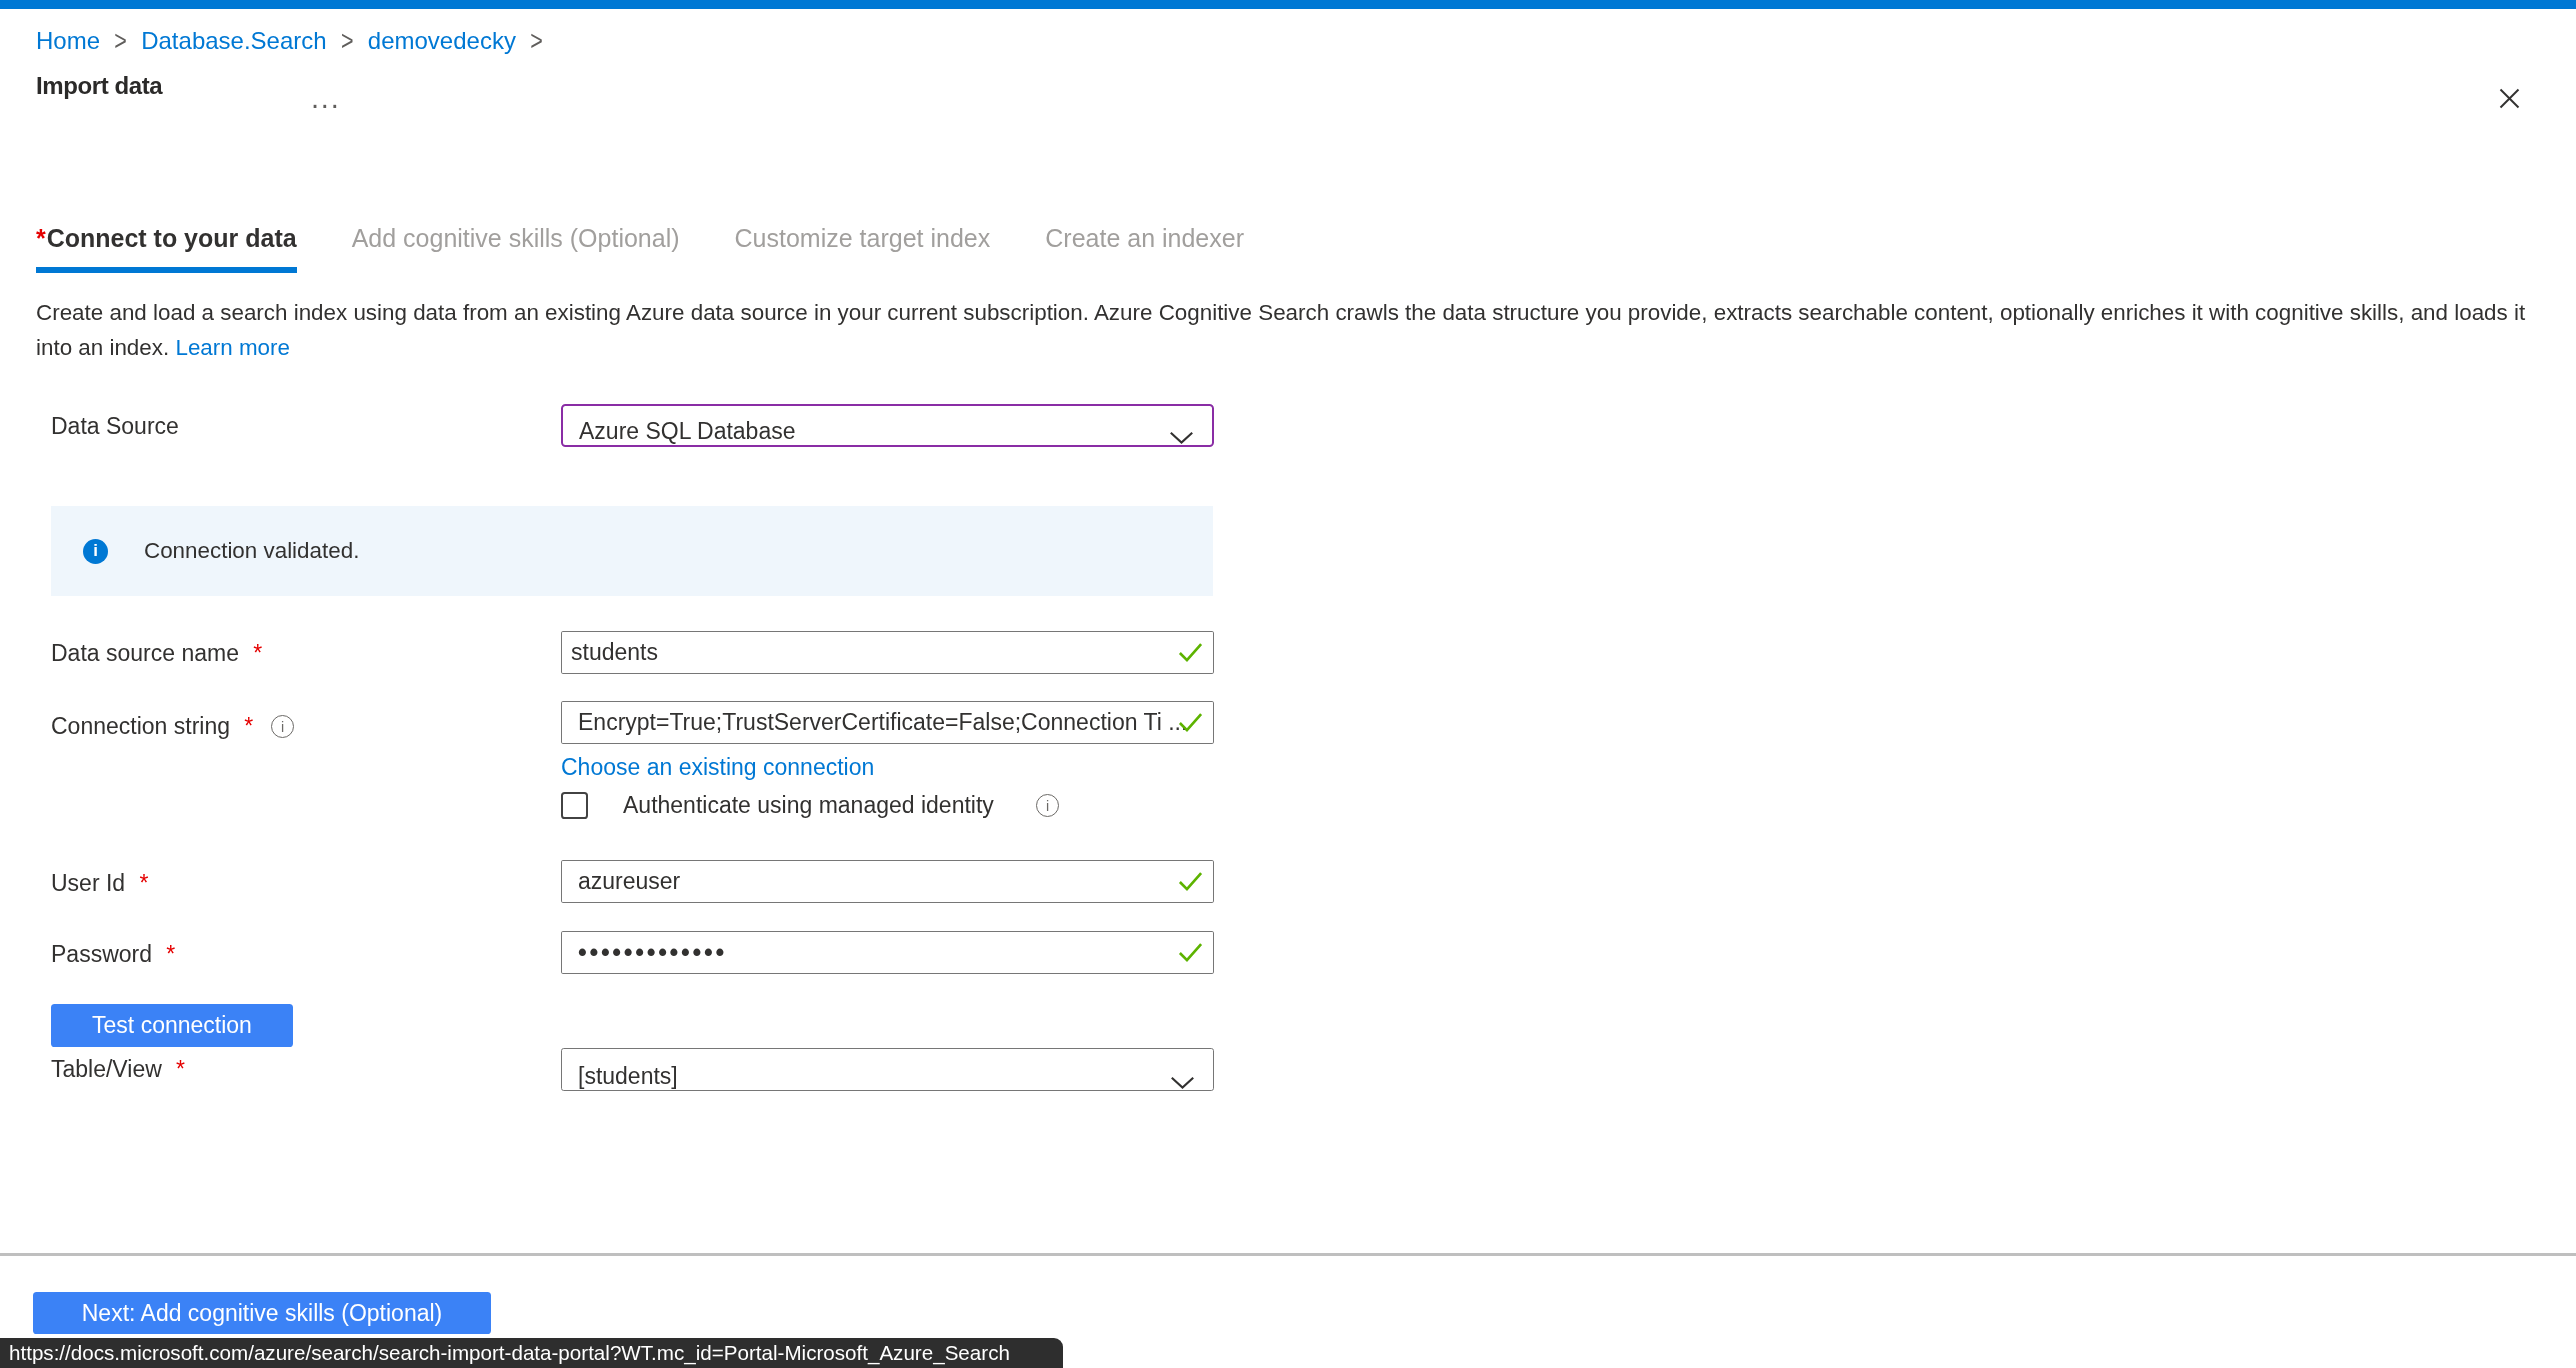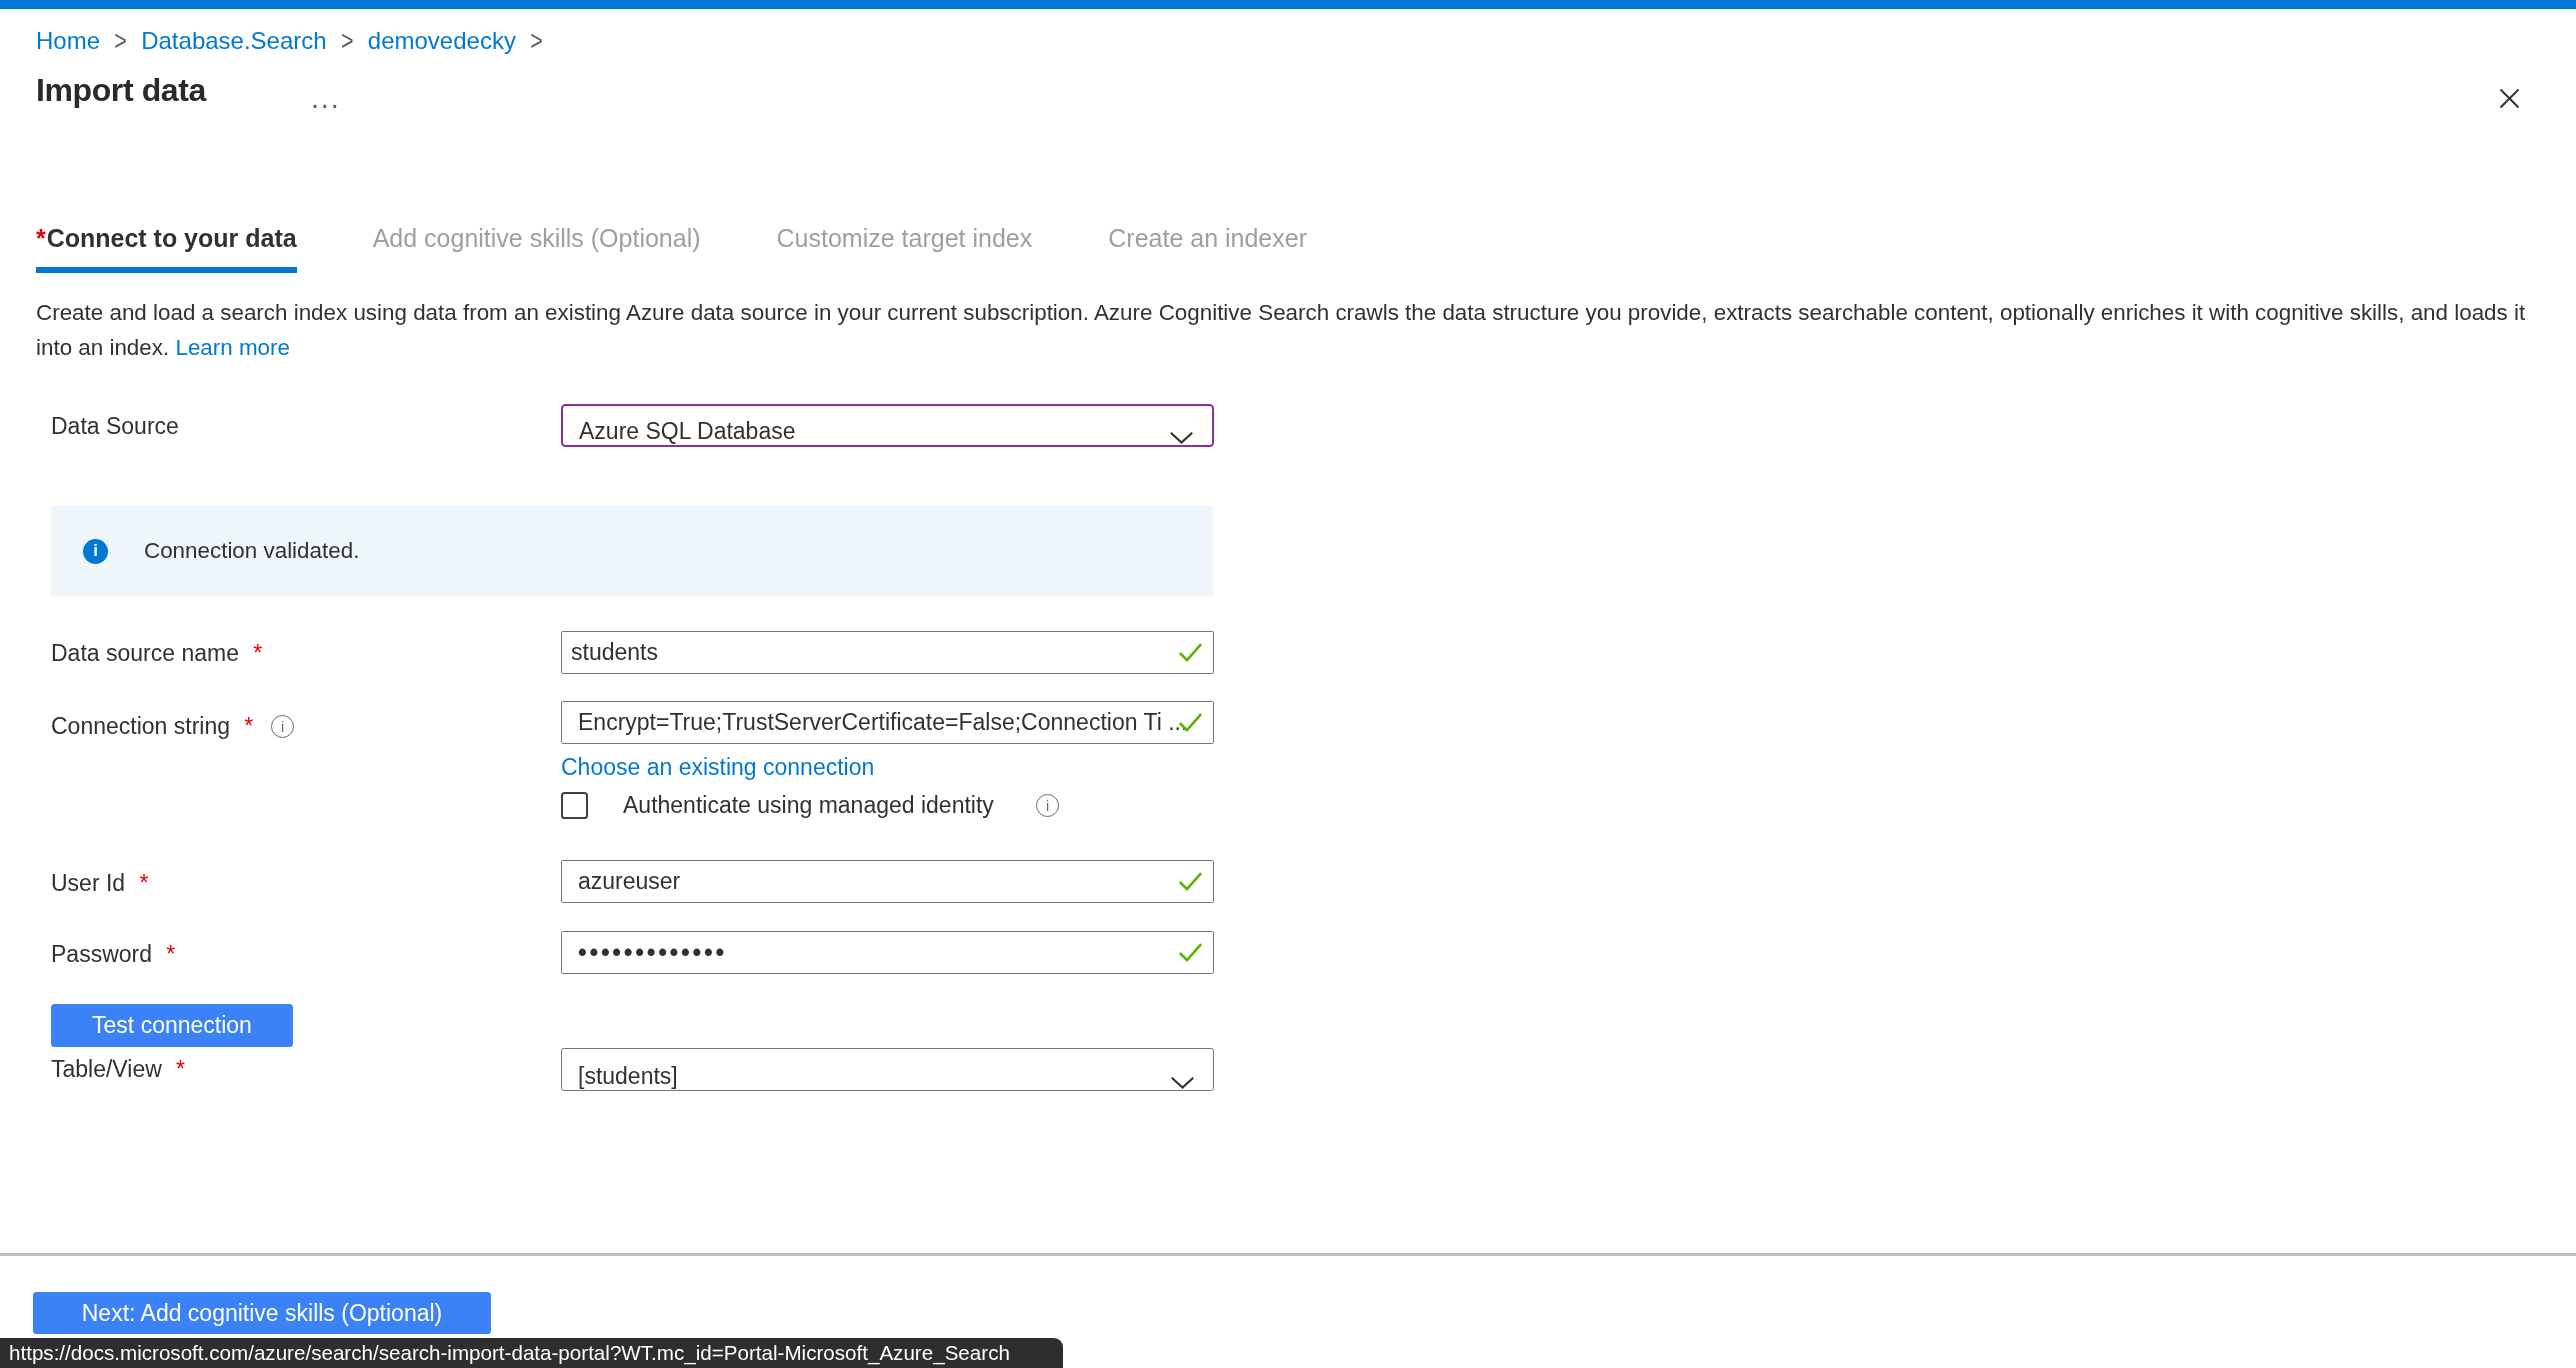--- a/index.html
+++ b/index.html
@@ -8,26 +8,26 @@
 
   
   .topbar{position:absolute;left:0;top:0;width:2576px;height:9px;background:#0078d4;}
 
   
   .breadcrumb{position:absolute;left:36px;top:27px;display:flex;align-items:center;gap:14.3px;font-size:24px;}
   .crumb{color:#0078d4;cursor:pointer;}
   .crumb-sep{color:#605e5c;font-size:21.5px;font-weight:300;transform:scaleY(1.25);}
 
   
-  .title{position:absolute;left:36px;top:72px;font-size:32px;font-weight:700;color:#2b2a29;letter-spacing:-0.4px;}
+  .title{position:absolute;left:36px;top:72px;font-size:24px;font-weight:700;color:#2b2a29;letter-spacing:-0.4px;}
   .ellipsis-btn{position:absolute;left:311px;top:82px;font-size:29px;color:#605e5c;letter-spacing:1.8px;cursor:pointer;}
   .close-btn{position:absolute;left:2490px;top:79px;width:39px;height:39px;display:flex;align-items:center;justify-content:center;cursor:pointer;}
 
   
-  .tabs{position:absolute;left:36px;top:224px;display:flex;gap:76px;}
+  .tabs{position:absolute;left:36px;top:224px;display:flex;gap:55px;}
   .tab{font-size:25px;color:#a19f9d;padding-bottom:14.3px;cursor:pointer;white-space:nowrap;}
   .tab.active{color:#323130;font-weight:700;border-bottom:6.3px solid #0078d4;}
   .tab .req{color:#e50000;font-weight:700;margin-right:0.9px;}
 
   
   .desc{position:absolute;left:36px;top:295px;width:2501px;font-size:22.4px;line-height:35px;color:#323130;}
   .link{color:#0078d4;cursor:pointer;text-decoration:none;}
 
   
   .flabel{position:absolute;left:51px;font-size:23px;color:#323130;display:flex;align-items:center;gap:10.7px;white-space:nowrap;}

